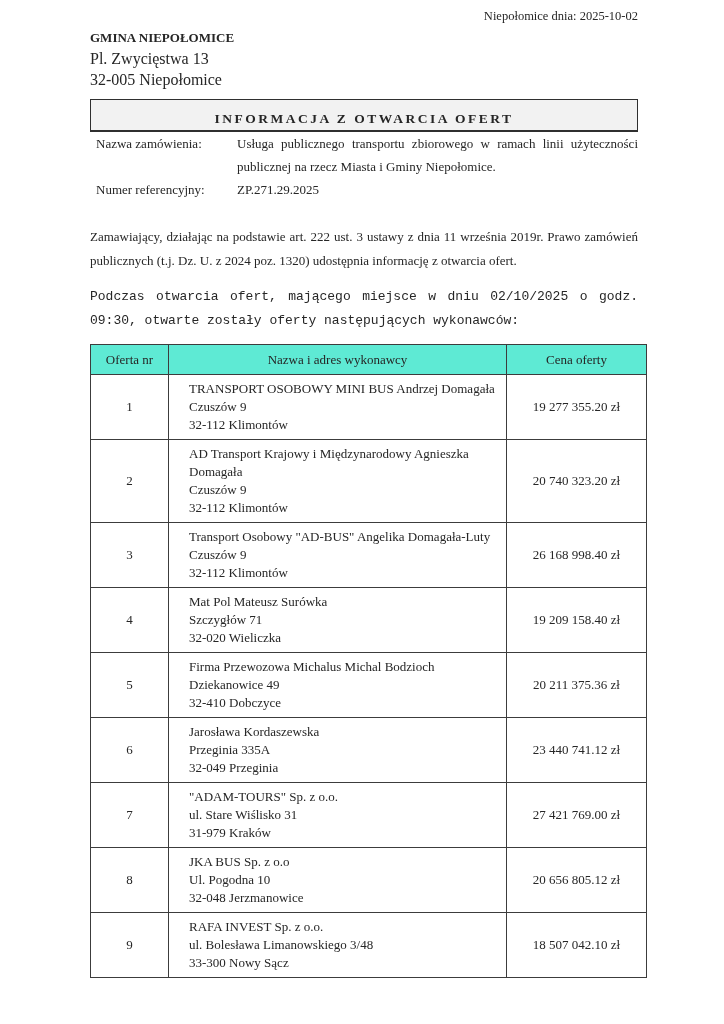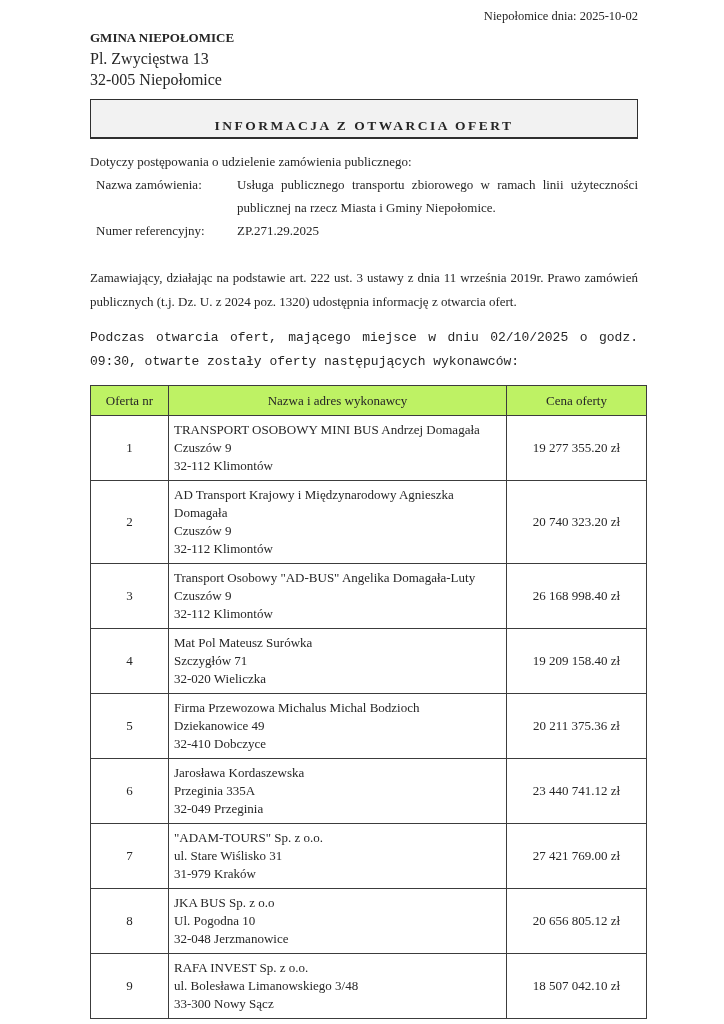--- a/index.html
+++ b/index.html
@@ -26,21 +26,21 @@
     font-weight: bold;
     font-size: 13px;
     line-height: 20px;
   }
   .org-addr {
     font-size: 16px;
     line-height: 21px;
   }
   .title-box {
     margin-top: 9px;
-    height: 40px;
+    height: 33px;
     background: #f2f2f2;
     border: 1px solid #2f2f2f;
     border-bottom-width: 2px;
     display: flex;
     align-items: flex-end;
     justify-content: center;
     padding-bottom: 3px;
   }
   .title-text {
     font-weight: bold;
@@ -74,31 +74,31 @@
     table-layout: fixed;
     width: 556px;
   }
   table.offers th, table.offers td {
     border: 1px solid #3c3c3c;
     font-weight: normal;
     font-size: 13px;
     vertical-align: middle;
   }
   table.offers thead th {
-    background: #bef264;
+    background: #5eead4;
     height: 30px;
     text-align: center;
     padding: 2px 4px;
   }
   td.cell-no {
     text-align: center;
     width: 78px;
   }
   td.cell-contractor {
-    padding: 5px 8px 5px 5px;
+    padding: 5px 8px 5px 20px;
     text-align: left;
   }
   .contractor-line { line-height: 18px; }
   td.cell-price {
     text-align: center;
     width: 140px;
   }
   tr.offer-row { height: 55px; }
 </style>
 </head>
@@ -111,21 +111,20 @@
   <div class="org-block">
     <div class="org-name">GMINA NIEPOŁOMICE</div>
     <div class="org-addr">Pl. Zwycięstwa 13</div>
     <div class="org-addr">32-005 Niepołomice</div>
   </div>
 
   <div class="title-box">
     <span class="title-text">INFORMACJA Z OTWARCIA OFERT</span>
   </div>
 
-  <div class="intro">Dotyczy postępowania o udzielenie zamówienia publicznego:</div>
 
   <div class="field-row">
     <span class="field-label">Nazwa zamówienia:</span>
     <span class="field-value">Usługa publicznego transportu zbiorowego w ramach linii użyteczności publicznej na rzecz Miasta i Gminy Niepołomice.</span>
   </div>
 
   <div class="field-row">
     <span class="field-label">Numer referencyjny:</span>
     <span class="field-value" style="text-align:left;">ZP.271.29.2025</span>
   </div>

